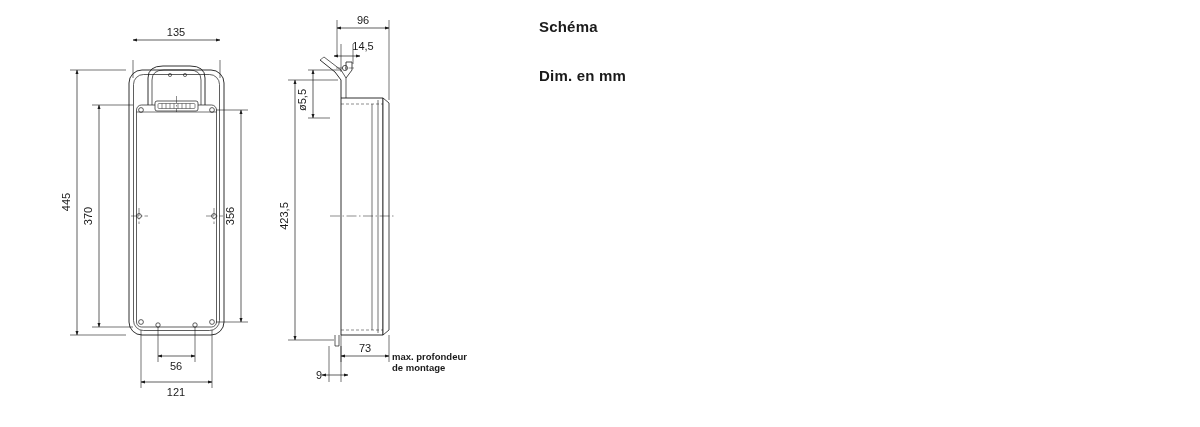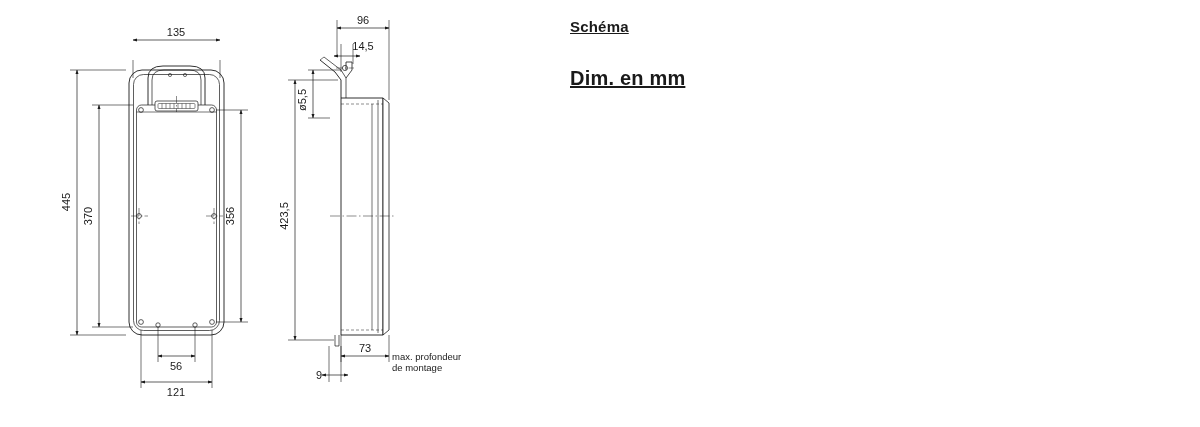--- a/index.html
+++ b/index.html
@@ -17,43 +17,43 @@
   }
   #drawing-canvas {
     position: absolute;
     left: 0;
     top: 0;
     width: 1200px;
     height: 427px;
   }
   .text-panel {
     position: absolute;
-    left: 570px;
+    left: 539px;
     top: 16px;
     width: 400px;
-    text-decoration: underline;
   }
   .title-line {
     font-weight: bold;
     font-size: 15px;
     line-height: 21px;
     letter-spacing: 0.2px;
   }
   .dim-note {
     margin-top: 30px;
     font-weight: bold;
-    font-size: 20px;
+    font-size: 15px;
     letter-spacing: 0.2px;
   }
   .note-small {
     position: absolute;
     font-size: 9.5px;
     line-height: 11px;
     color: #1a1a1a;
     white-space: pre-line;
+    font-weight: bold;
   }
   .note-mount {
     left: 392px;
     top: 351px;
   }
 </style>
 </head>
 <body>
 
 <svg id="drawing-canvas" viewBox="0 0 1200 427" xmlns="http://www.w3.org/2000/svg">

